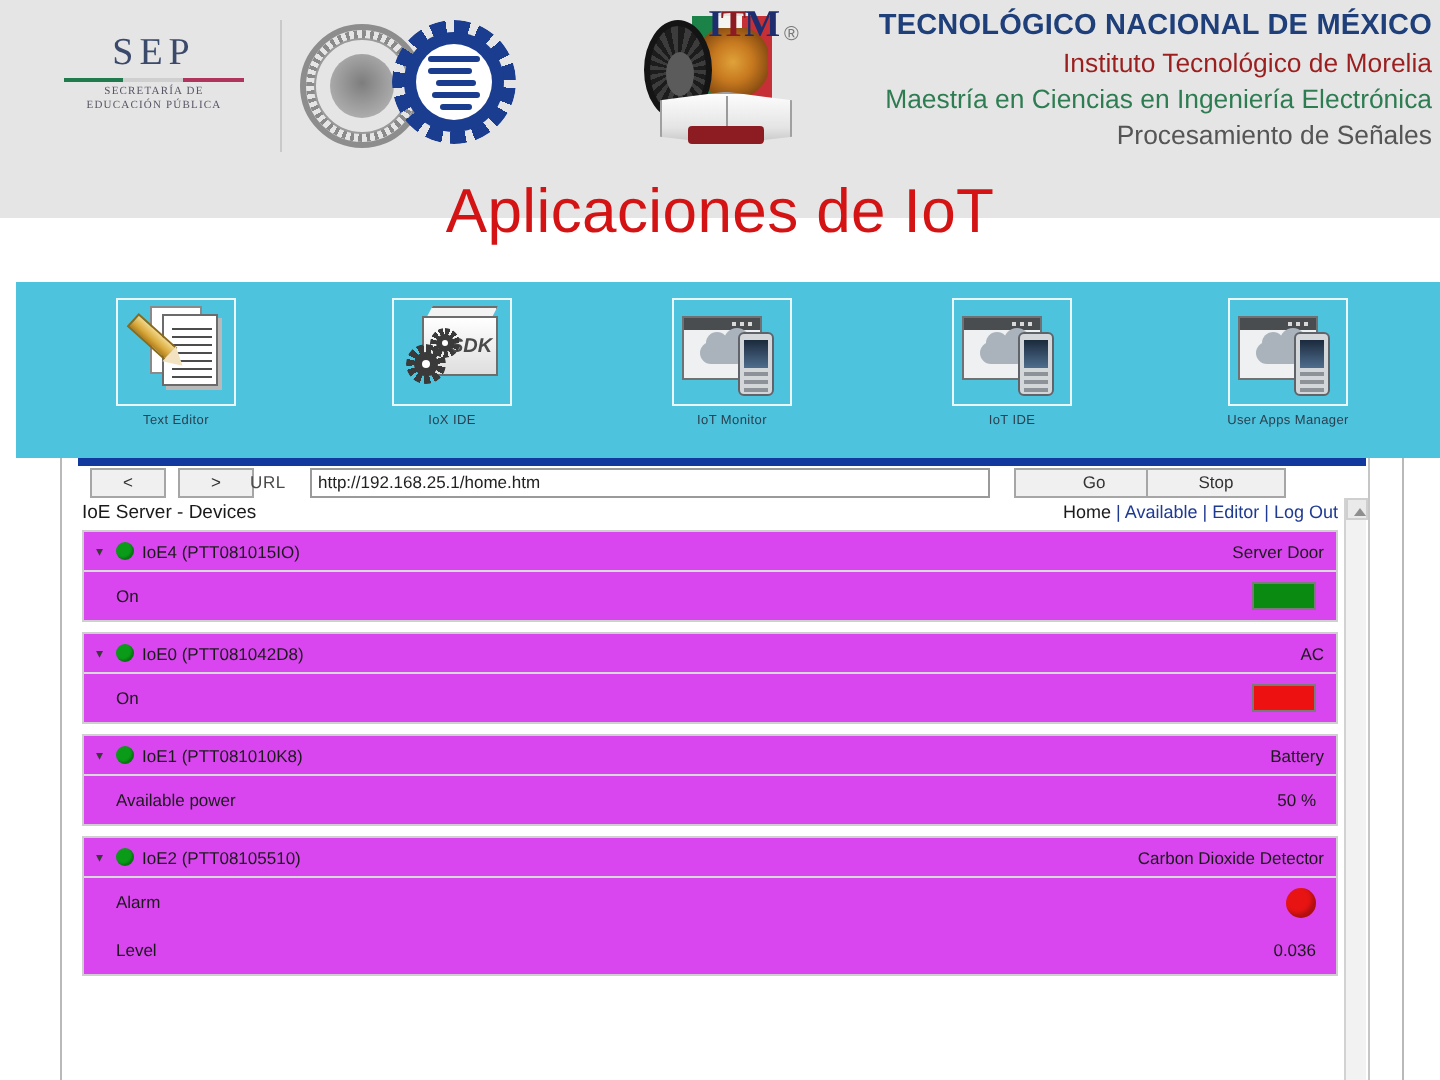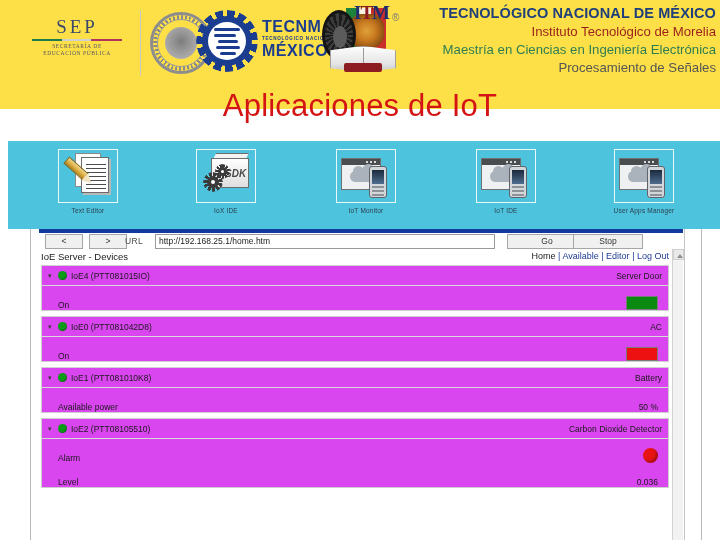--- a/index.html
+++ b/index.html
@@ -5,21 +5,21 @@
   * { box-sizing: border-box; margin: 0; padding: 0; }
   html, body {
     width: 720px; height: 540px;
     font-family: "Liberation Sans", sans-serif;
     background: #ffffff;
     overflow: hidden;
   }
   .slide { position: relative; width: 720px; height: 540px; background:#fff; }
 
   
-  .header { position: relative; width: 720px; height: 109px; background: #fde047; }
+  .header { position: relative; width: 720px; height: 109px; background: #e5e5e5; }
 
   .logos { position: absolute; left: 0; top: 0; height: 90px; width: 420px; }
 
   
   .sep-logo { position:absolute; left: 32px; top: 16px; width: 90px; text-align:center; }
   .sep-word { font-family:"Liberation Serif", serif; font-size: 19px; letter-spacing: 3px;
               color:#3b4a6b; line-height: 21px; }
   .sep-rule { height: 2px; width: 90px; margin: 2px 0 2px 0;
               background: linear-gradient(to right, #1f7a4d 0%, #1f7a4d 33%, #cfcfcf 33%, #cfcfcf 66%, #b0355c 66%, #b0355c 100%); }
   .sep-sub { font-family:"Liberation Serif", serif; font-size: 5.5px; color:#556; letter-spacing:.6px; line-height: 7px; }
@@ -173,21 +173,21 @@
   
   .devices { position:absolute; left: 10px; top: 36px; right: 32px; bottom: 0; }
   .dev { background:#d946ef; border:1px solid #cfcfcf; margin-bottom: 5px; }
   .dev-head { display:flex; align-items:center; height: 20px; padding: 0 6px;
               border-bottom:1px solid #d9d9d9; }
   .caret { width: 10px; font-size: 7px; color:#3a3a3a; }
   .dot { width: 9px; height: 9px; border-radius: 50%; background:#0a9b18; margin-right: 4px;
               box-shadow: inset -1px -1px 1px rgba(0,0,0,.25); }
   .dev-id { font-size: 8.5px; color:#1a1a1a; font-family:"Liberation Sans", sans-serif; }
   .dev-type { margin-left: auto; font-size: 8.5px; color:#1a1a1a; }
-  .dev-row { display:flex; align-items:flex-end; height: 24px; padding: 0 10px 0 16px; }
+  .dev-row { display:flex; align-items:center; height: 24px; padding: 0 10px 0 16px; }
   .dev-label { font-size: 8.5px; color:#1a1a1a; }
   .dev-val { margin-left:auto; font-size: 8.5px; color:#1a1a1a; }
   .swatch { margin-left:auto; width: 32px; height: 14px; border:1px solid #7a7a7a; }
   .circle-ind { margin-left:auto; width: 15px; height: 15px; border-radius:50%;
               box-shadow: inset -2px -2px 2px rgba(0,0,0,.25); }
 </style>
 </head>
 <body>
 
 <div class="slide">
@@ -216,25 +216,20 @@
           <div class="gear-outer"></div>
           <div class="gear-ring"></div>
           <div class="gear-inner"></div>
           <div class="gear-face">
             <i style="left:2px;  top:4px;  width:26px; height:3px; border-radius:2px;"></i>
             <i style="left:2px;  top:10px; width:22px; height:3px; border-radius:2px;"></i>
             <i style="left:6px;  top:16px; width:20px; height:3px; border-radius:2px;"></i>
             <i style="left:4px;  top:22px; width:24px; height:3px; border-radius:2px;"></i>
             <i style="left:8px;  top:28px; width:16px; height:3px; border-radius:2px;"></i>
           </div>
-        </div>
-        <div class="tecnm-txt">
-          <div class="tecnm-1">TECNM</div>
-          <div class="tecnm-2">TECNOLÓGICO NACIONAL DE</div>
-          <div class="tecnm-3">MÉXICO</div>
         </div>
       </div>
 
       <div class="itm">
         <div class="itm-flag"></div>
         <div class="itm-burst"></div>
         <div class="itm-tire"></div>
         <div class="itm-book"></div>
         <div class="itm-band"></div>
         <div class="itm-letters">

